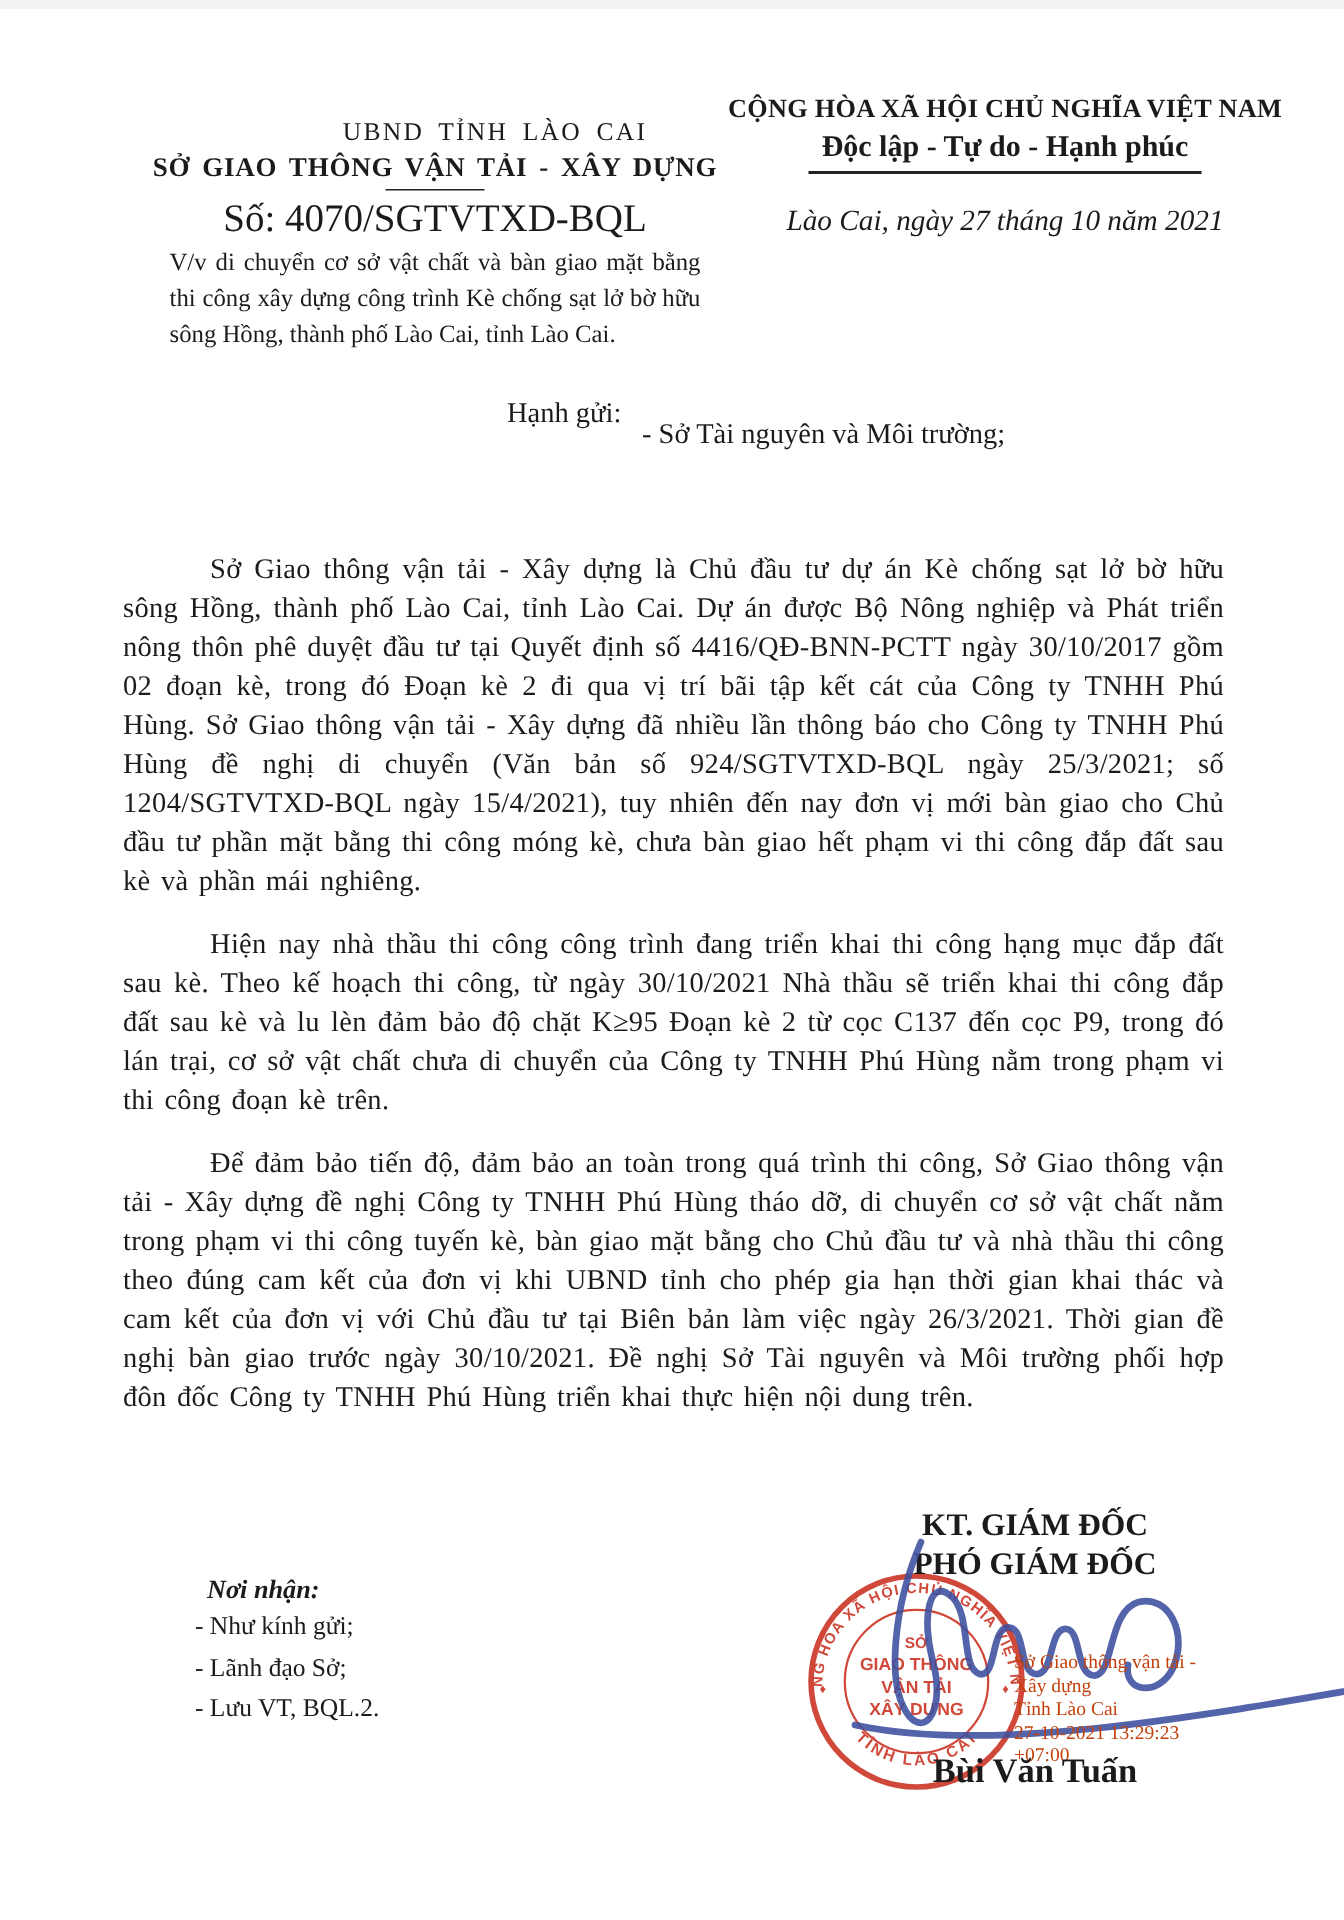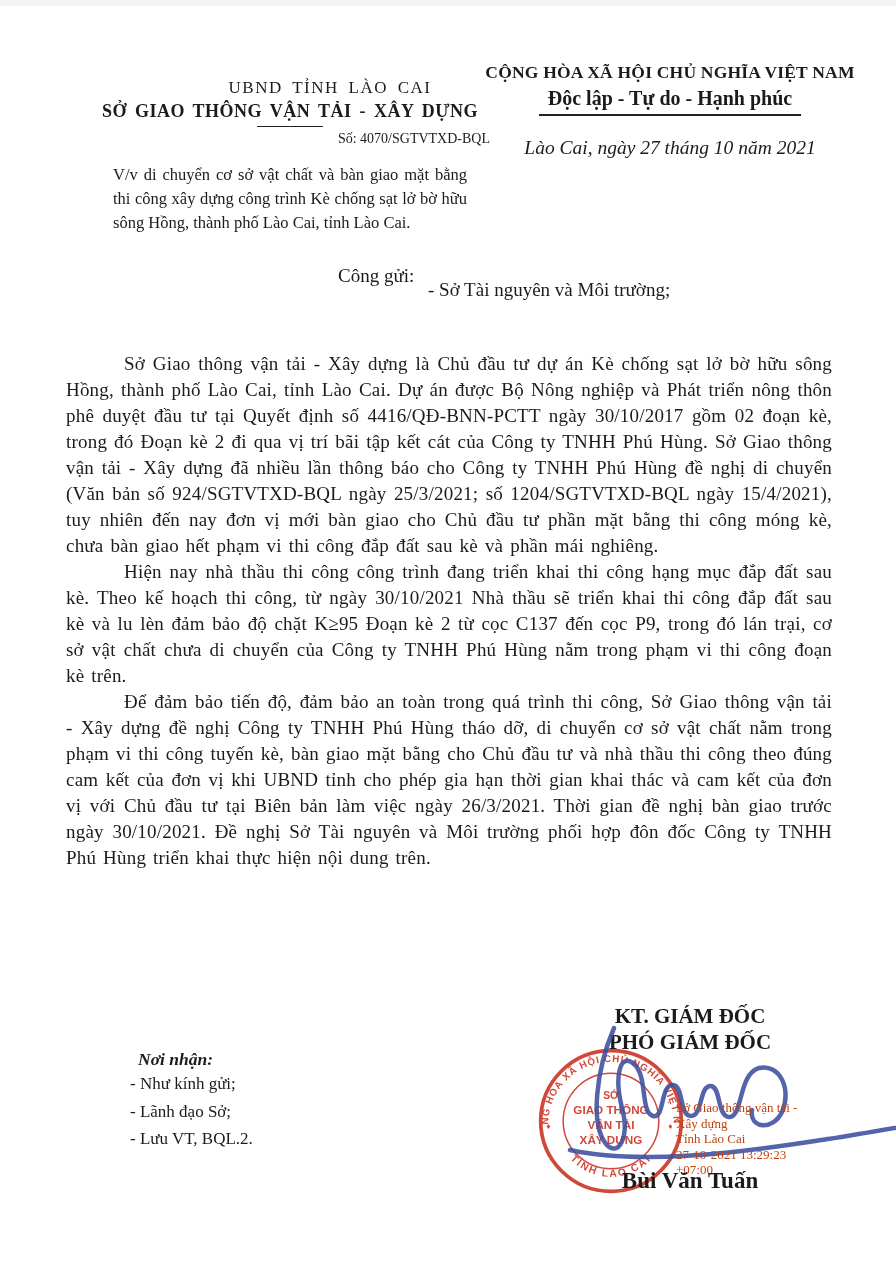--- a/index.html
+++ b/index.html
@@ -17,37 +17,37 @@
   .hdr-left{position:absolute;left:90px;top:78px;width:400px;text-align:center;}
   .hdr-left .l1{font-size:17px;letter-spacing:1.5px;position:relative;left:40px;word-spacing:4px;}
   .hdr-left .l2{font-size:18px;font-weight:bold;letter-spacing:.5px;margin-top:3px;word-spacing:3px;}
   .hdr-left .rule{width:66px;height:0;border-bottom:1.6px solid #222;margin:4px auto 0 auto;}
 
   .hdr-right{position:absolute;left:470px;top:62px;width:400px;text-align:center;}
   .hdr-right .l1{font-size:17.5px;font-weight:bold;letter-spacing:.2px;}
   .hdr-right .l2{font-size:20px;font-weight:bold;margin-top:4px;}
   .hdr-right .rule{width:262px;height:0;border-bottom:2px solid #222;margin:4px auto 0 auto;}
 
-  .doc-number{position:absolute;left:90px;top:131px;width:400px;text-align:right;font-size:14px;}
+  .doc-number{position:absolute;left:90px;top:131px;width:400px;text-align:center;font-size:26px;}
   .doc-subject{position:absolute;left:90px;top:163px;width:400px;}
   .doc-subject .inner{width:354px;margin:0 auto;font-size:16.5px;line-height:24px;text-align:justify;}
   .place-date{position:absolute;left:470px;top:137px;width:400px;text-align:center;font-style:italic;font-size:19.5px;}
 
   
   .salutation{position:absolute;left:338px;top:265px;font-size:19px;}
   .recip-1{position:absolute;left:428px;top:279px;font-size:19px;}
   .recip-2{position:absolute;left:428px;top:307px;font-size:19px;}
 
   
   .body-text{
     position:absolute;left:66px;top:351px;width:766px;
     font-size:19px;line-height:26px;text-align:justify;
     letter-spacing:.2px;word-spacing:2px;
   }
-  .body-text p{margin:0;text-indent:58px;}
+  .body-text p{margin:16px;text-indent:58px;}
 
   
   .noi-nhan{position:absolute;left:130px;top:1005px;font-size:17px;margin-top:44px;}
   .noi-nhan .lbl{font-weight:bold;font-style:italic;font-size:17.5px;margin-left:8px;}
   .noi-nhan .itm{line-height:27.5px;}
 
   
   .sig-title{position:absolute;left:520px;top:1003px;width:340px;text-align:center;
     font-weight:bold;font-size:21px;line-height:26px;}
   .signer{position:absolute;left:540px;top:1168px;width:300px;text-align:center;
@@ -75,21 +75,21 @@
     <div class="l2">Độc lập - Tự do - Hạnh phúc</div>
     <div class="rule"></div>
   </div>
 
   <div class="doc-number">Số: 4070/SGTVTXD-BQL</div>
   <div class="doc-subject">
     <div class="inner">V/v di chuyển cơ sở vật chất và bàn giao mặt bằng thi công xây dựng công trình Kè chống sạt lở bờ hữu sông Hồng, thành phố Lào Cai, tỉnh Lào Cai.</div>
   </div>
   <div class="place-date">Lào Cai, ngày 27 tháng 10 năm 2021</div>
 
-  <div class="salutation">Công gửi:</div>
+  <div class="salutation">Hạnh gửi:</div>
   <div class="recip-1">- Sở Tài nguyên và Môi trường;</div>
 
   <div class="body-text">
     <p>Sở Giao thông vận tải - Xây dựng là Chủ đầu tư dự án Kè chống sạt lở bờ hữu sông Hồng, thành phố Lào Cai, tỉnh Lào Cai. Dự án được Bộ Nông nghiệp và Phát triển nông thôn phê duyệt đầu tư tại Quyết định số 4416/QĐ-BNN-PCTT ngày 30/10/2017 gồm 02 đoạn kè, trong đó Đoạn kè 2 đi qua vị trí bãi tập kết cát của Công ty TNHH Phú Hùng. Sở Giao thông vận tải - Xây dựng đã nhiều lần thông báo cho Công ty TNHH Phú Hùng đề nghị di chuyển (Văn bản số 924/SGTVTXD-BQL ngày 25/3/2021; số 1204/SGTVTXD-BQL ngày 15/4/2021), tuy nhiên đến nay đơn vị mới bàn giao cho Chủ đầu tư phần mặt bằng thi công móng kè, chưa bàn giao hết phạm vi thi công đắp đất sau kè và phần mái nghiêng.</p>
     <p>Hiện nay nhà thầu thi công công trình đang triển khai thi công hạng mục đắp đất sau kè. Theo kế hoạch thi công, từ ngày 30/10/2021 Nhà thầu sẽ triển khai thi công đắp đất sau kè và lu lèn đảm bảo độ chặt K≥95 Đoạn kè 2 từ cọc C137 đến cọc P9, trong đó lán trại, cơ sở vật chất chưa di chuyển của Công ty TNHH Phú Hùng nằm trong phạm vi thi công đoạn kè trên.</p>
     <p>Để đảm bảo tiến độ, đảm bảo an toàn trong quá trình thi công, Sở Giao thông vận tải - Xây dựng đề nghị Công ty TNHH Phú Hùng tháo dỡ, di chuyển cơ sở vật chất nằm trong phạm vi thi công tuyến kè, bàn giao mặt bằng cho Chủ đầu tư và nhà thầu thi công theo đúng cam kết của đơn vị khi UBND tỉnh cho phép gia hạn thời gian khai thác và cam kết của đơn vị với Chủ đầu tư tại Biên bản làm việc ngày 26/3/2021. Thời gian đề nghị bàn giao trước ngày 30/10/2021. Đề nghị Sở Tài nguyên và Môi trường phối hợp đôn đốc Công ty TNHH Phú Hùng triển khai thực hiện nội dung trên.</p>
   </div>
 
   <div class="noi-nhan">
     <div class="lbl">Nơi nhận:</div>

